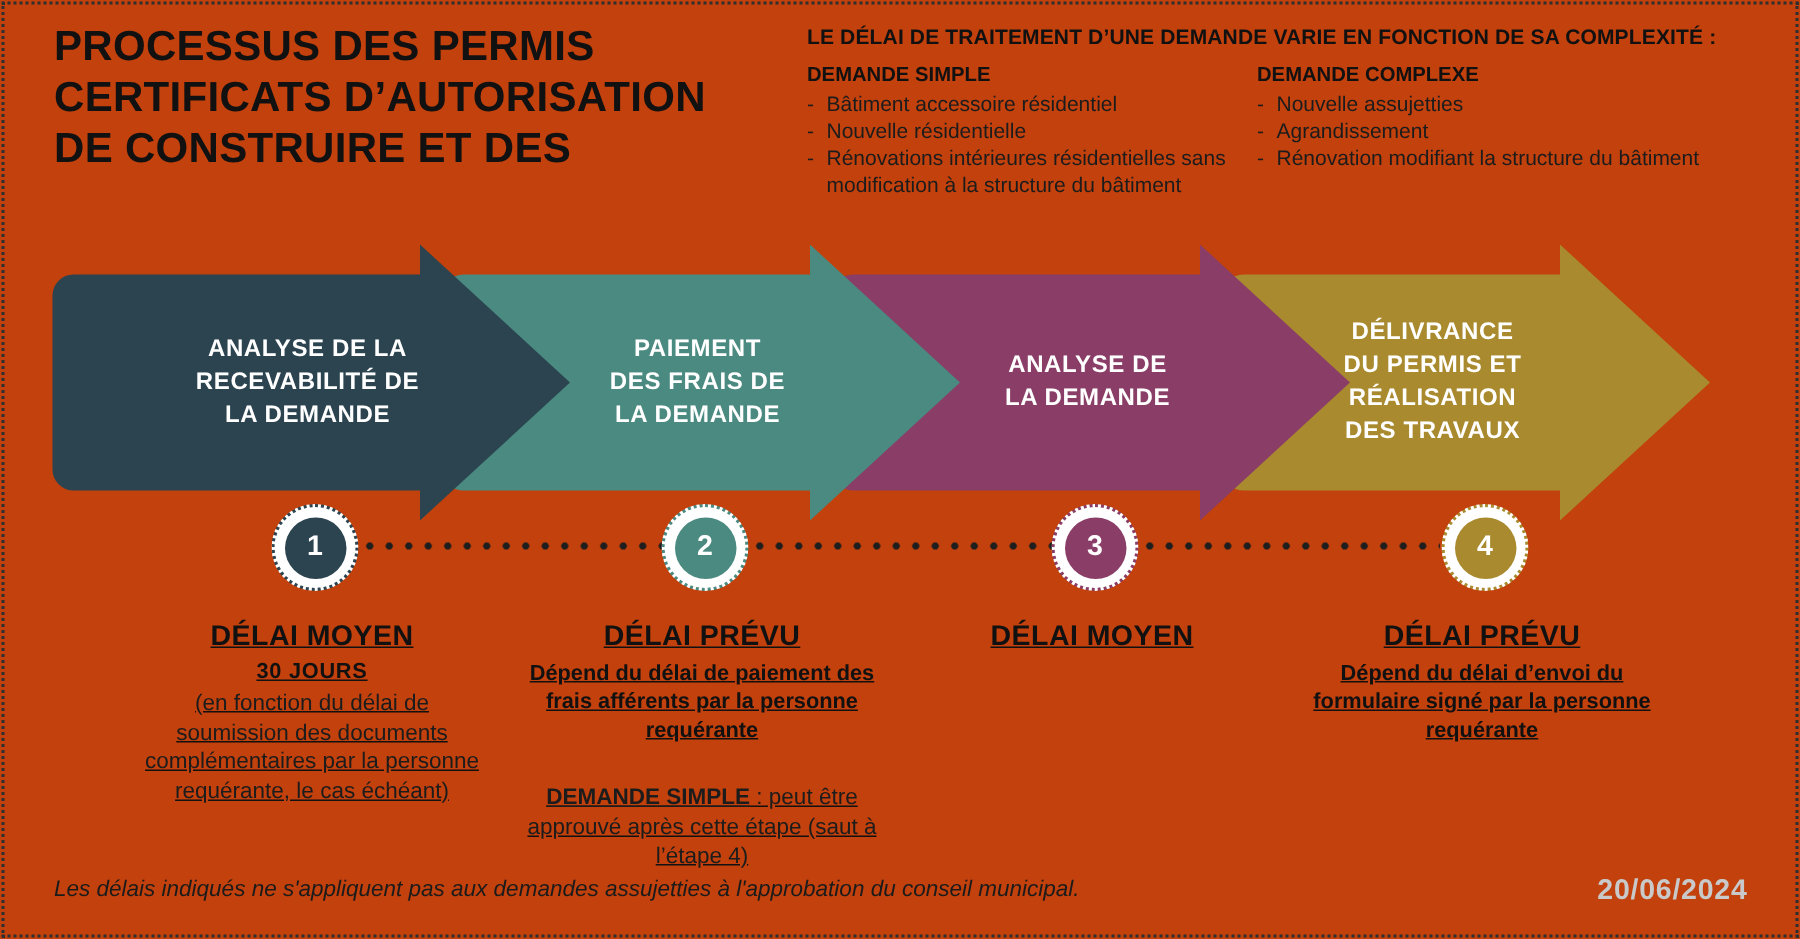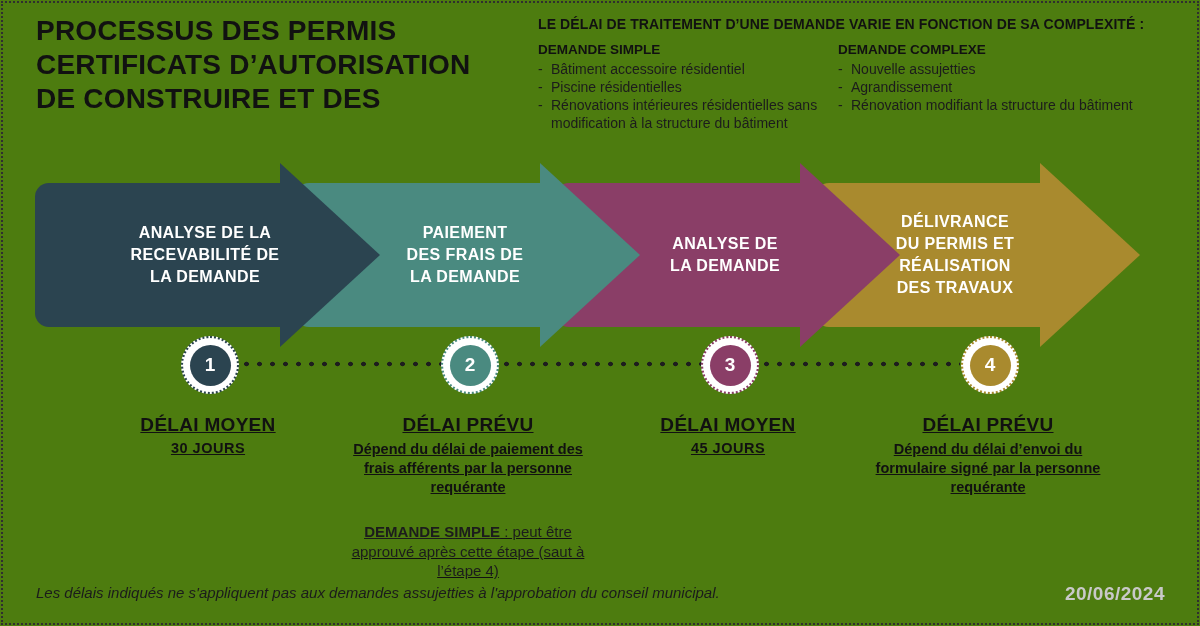--- a/index.html
+++ b/index.html
@@ -1,16 +1,16 @@
 <!DOCTYPE html>
 <html lang="fr" style="--step1: #2b4450; --step2: #4a8a80; --step3: #8a3e67; --step4: #a98a2e;"><head>
 <meta charset="utf-8">
 <style>
   html,body{margin:0;padding:0;background:#fff;}
-  .page{position:relative;width:1200px;height:626px;background:#4d7c0f;overflow:hidden;
+  .page{position:relative;width:1200px;height:626px;background:#c2410c;overflow:hidden;
         font-family:"Liberation Sans",sans-serif;color:#1c1c1c;}
   .frame{position:absolute;inset:1px;border:2px dotted #2f2f2f;pointer-events:none;}
 
   
   .title{position:absolute;left:36px;top:14px;font-size:28px;font-weight:bold;
          line-height:34px;color:#111;letter-spacing:.2px;}
   .title span{display:block;}
 
   
   .intro-heading{position:absolute;left:538px;top:16px;width:645px;font-size:14px;
@@ -92,21 +92,21 @@
   <div class="intro-heading">LE DÉLAI DE TRAITEMENT D’UNE DEMANDE VARIE EN FONCTION DE SA COMPLEXITÉ :</div>
 
   <div class="req-col simple">
     <div class="req-heading">DEMANDE SIMPLE</div>
     <div class="req-item">
         <span class="dash">-</span>
         <span>Bâtiment accessoire résidentiel</span>
       </div>
     <div class="req-item">
         <span class="dash">-</span>
-        <span>Piscine résidentielles</span>
+        <span>Nouvelle résidentielle</span>
       </div>
     <div class="req-item">
         <span class="dash">-</span>
         <span>Rénovations intérieures résidentielles sans modification à la structure du bâtiment</span>
       </div>
   </div>
 
   <div class="req-col complexe">
     <div class="req-heading">DEMANDE COMPLEXE</div>
     <div class="req-item">
@@ -170,29 +170,29 @@
   <div class="marker m3">
       <div class="inner">3</div>
     </div>
   <div class="marker m4">
       <div class="inner">4</div>
     </div>
 
   <div class="delay d1">
     <div class="delay-heading">DÉLAI MOYEN</div>
     <div class="delay-value">30 JOURS</div>
+    <div class="delay-note">(en fonction du délai de soumission des documents complémentaires par la personne requérante, le cas échéant)</div>
   </div>
   <div class="delay d2">
     <div class="delay-heading">DÉLAI PRÉVU</div>
     <div class="delay-note-bold">Dépend du délai de paiement des frais afférents par la personne requérante</div>
     <div class="delay-extra"><span class="extra-label">DEMANDE SIMPLE</span><span> : peut être approuvé après cette étape (saut à l’étape 4)</span></div>
   </div>
   <div class="delay d3">
     <div class="delay-heading">DÉLAI MOYEN</div>
-    <div class="delay-value">45 JOURS</div>
   </div>
   <div class="delay d4">
     <div class="delay-heading">DÉLAI PRÉVU</div>
     <div class="delay-note-bold">Dépend du délai d’envoi du formulaire signé par la personne requérante</div>
   </div>
 
   <div class="footer-note">Les délais indiqués ne s'appliquent pas aux demandes assujetties à l'approbation du conseil municipal.</div>
   <div class="footer-date">20/06/2024</div>
 </div>
 

